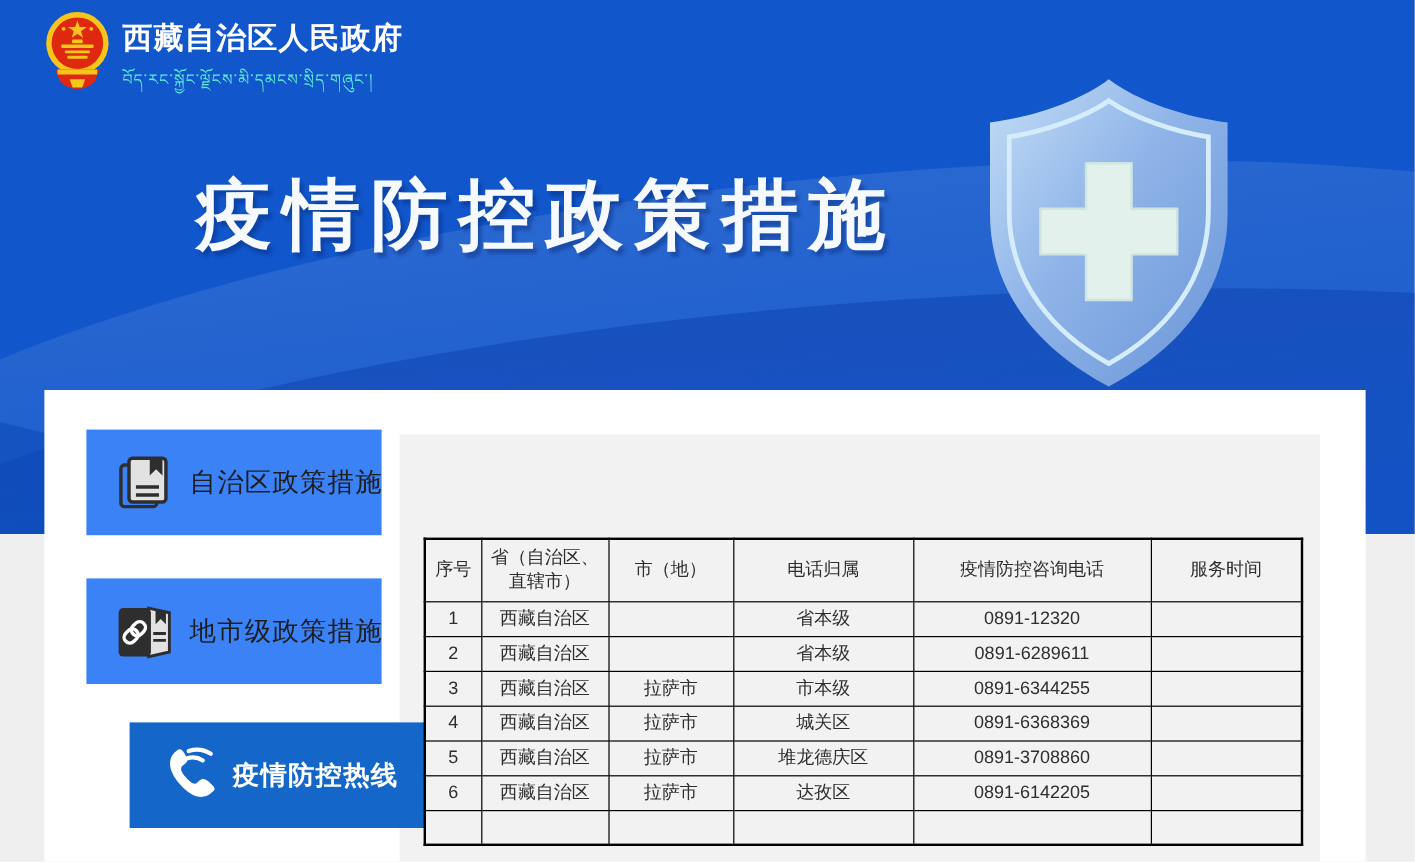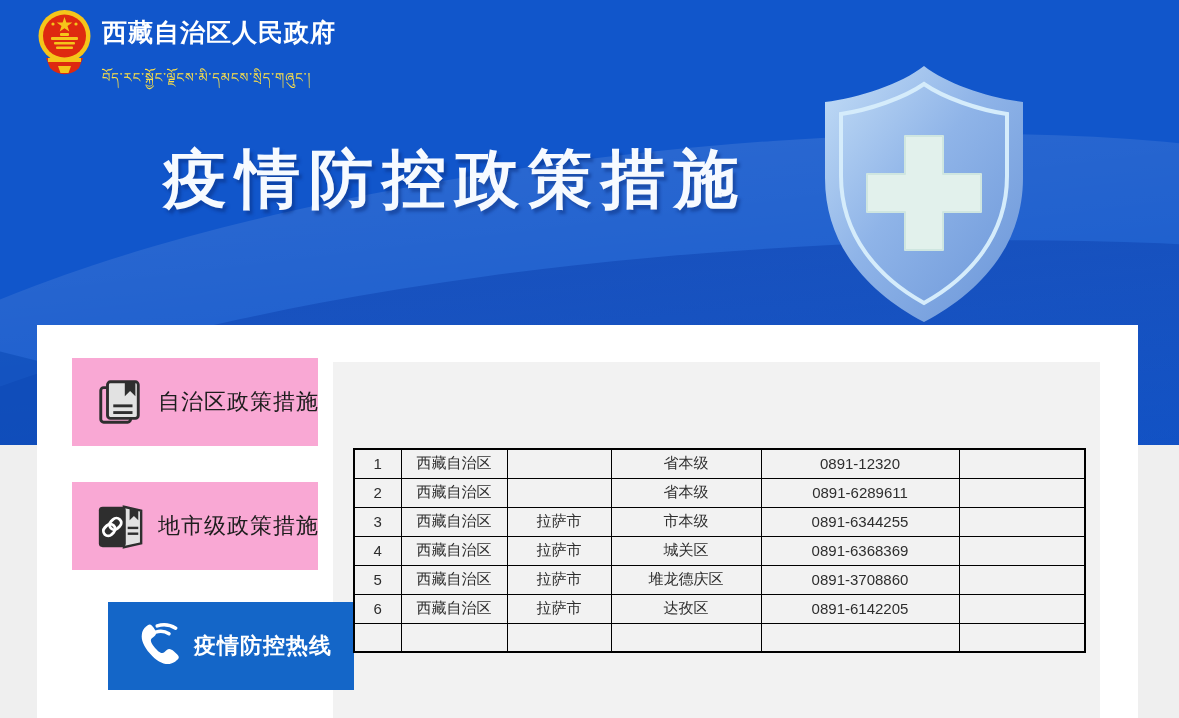--- a/index.html
+++ b/index.html
@@ -28,42 +28,42 @@
   .banner-curve3 {
     position:absolute; left:-80px; top:388px; width:420px; height:260px;
     background:#0b48b5; opacity:.55; transform:rotate(14deg);
   }
 
   
   .logo-group { position:absolute; left:36px; top:8px; display:flex; z-index:3; }
   .emblem { width:57px; height:68px; }
   .logo-text { margin-left:9px; padding-top:11px; }
   .site-name { color:#ffffff; font-size:25px; font-weight:bold; letter-spacing:1px; line-height:1.1; }
-  .site-name-tibetan { color:#fde047; font-size:13px; margin-top:16px; letter-spacing:1px; }
+  .site-name-tibetan { color:#5eead4; font-size:13px; margin-top:5px; letter-spacing:1px; }
 
   
   .banner-title {
     position:absolute; left:163px; top:136px; z-index:2;
     font-size:64px; font-weight:800; letter-spacing:9px; color:#f6faff;
     text-shadow:3px 4px 3px rgba(8,38,110,0.40);
     font-family:Liberation Mono, monospace;
   }
 
   .shield-wrap { position:absolute; left:813px; top:62px; z-index:1; }
 
   
   .white-panel {
     position:absolute; left:37px; top:325px; width:1101px; height:393px;
     background:#ffffff; z-index:2;
   }
 
   
   .side-btn {
     position:absolute; left:72px; width:246px; height:88px; z-index:4;
-    background:#f9a8d4; display:flex; align-items:center; cursor:pointer;
+    background:#3b82f6; display:flex; align-items:center; cursor:pointer;
   }
   .side-btn .icon-box { width:50px; height:50px; margin-left:23px; flex:0 0 auto; }
   .side-btn .lbl {
     margin-left:13px; font-family:"Liberation Serif","DejaVu Serif",serif;
     font-size:22px; color:#1d1d1d; letter-spacing:1px; white-space:nowrap;
   }
   .side-btn.active { background:#1466c8; }
   .side-btn.active .lbl { color:#ffffff; font-weight:bold; }
   #btn-1 { top:358px; } #btn-2 { top:482px; } #btn-3 { top:602px;margin-left:36px; }
 
@@ -182,20 +182,28 @@
   <table class="phone-table" id="phone-table">
     <colgroup>
       <col style="width:47px">
         <col style="width:106px">
         <col style="width:104px">
       <col style="width:150px">
         <col style="width:198px">
         <col style="width:126px">
     </colgroup>
     <thead>
+      <tr id="header-row">
+          <th>序号</th>
+          <th>省（自治区、直辖市）</th>
+          <th>市（地）</th>
+          <th>电话归属</th>
+          <th>疫情防控咨询电话</th>
+          <th>服务时间</th>
+        </tr>
     </thead>
     <tbody id="table-body">
         <tr>
           <td>1</td>
           <td>西藏自治区</td>
           <td></td>
           <td>省本级</td>
           <td>0891-12320</td>
           <td></td>
         </tr>

